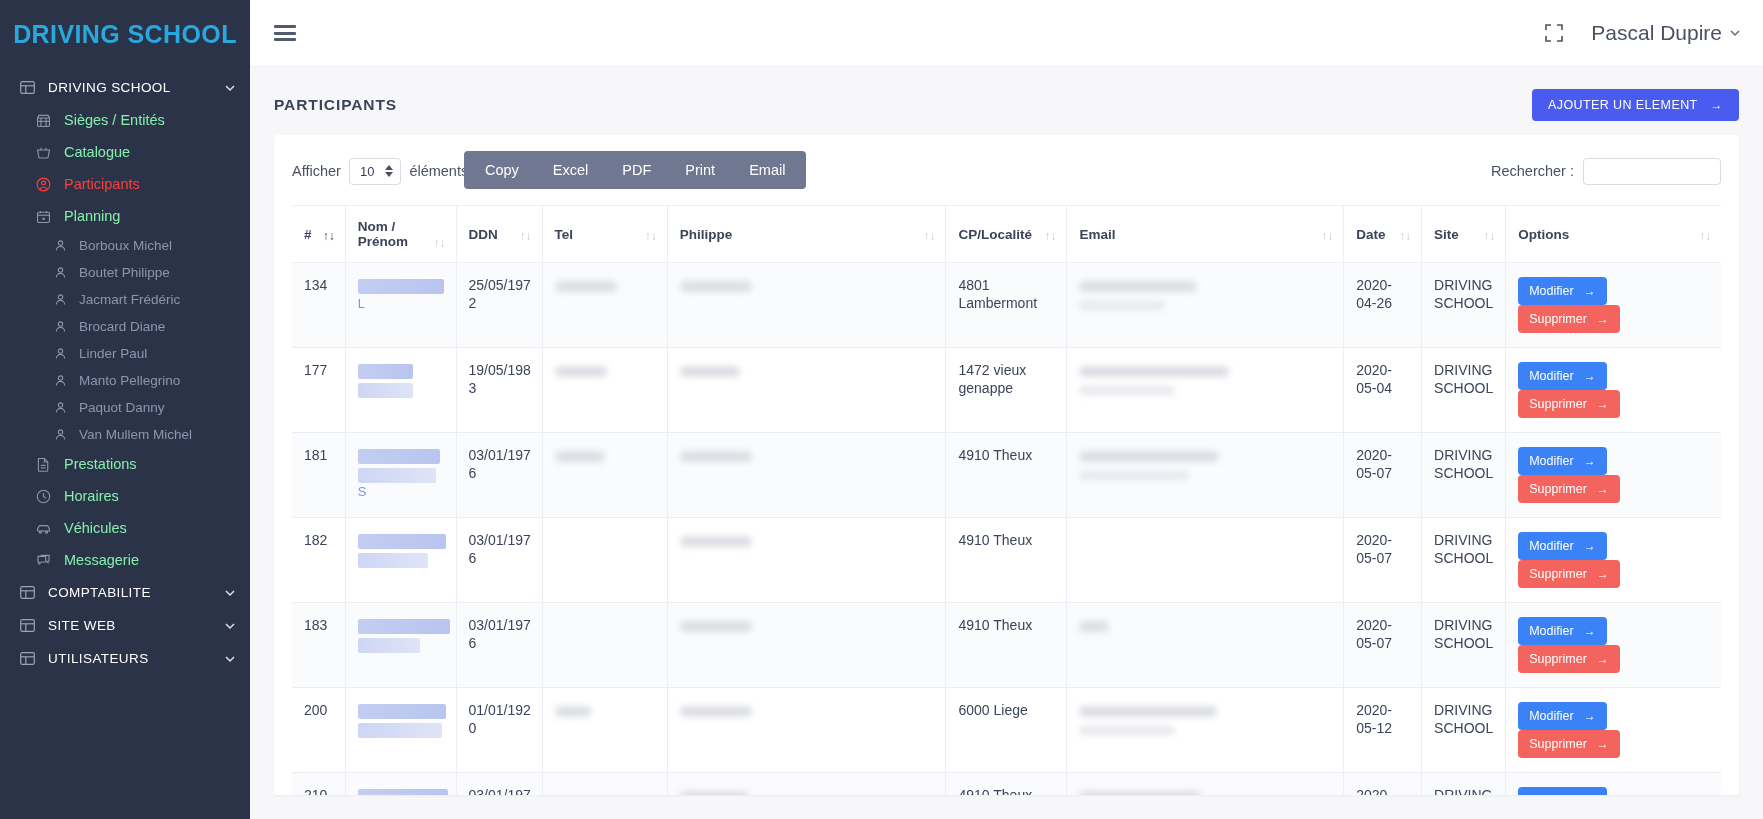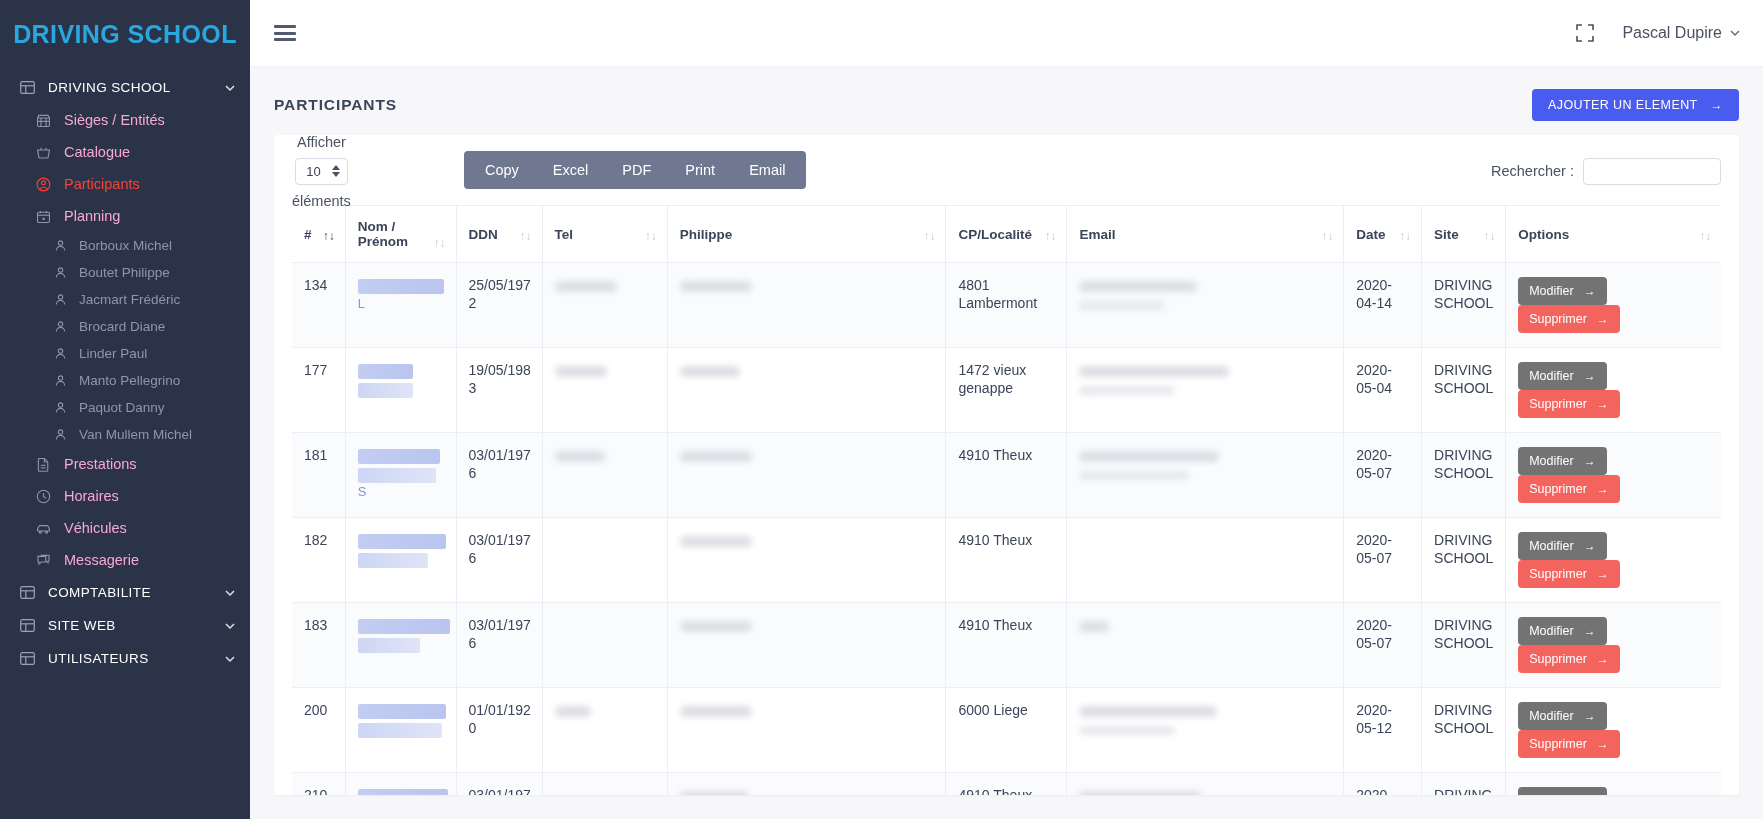--- a/index.html
+++ b/index.html
@@ -35,21 +35,21 @@
     color: #ffffff;
     font-size: 13.5px;
     letter-spacing: 0.4px;
     cursor: pointer;
     position: relative;
   }
   .nav-group .lbl { flex: 1; }
   .nav-item {
     display: flex; align-items: center;
     padding: 6.5px 14px 6.5px 34px;
-    color: #f9a8d4;
+    color: #86efac;
     font-size: 14.5px;
     cursor: pointer;
   }
   .nav-item.active { color: #f9423a; }
   .nav-sub {
     display: flex; align-items: center;
     padding: 5.5px 14px 5.5px 52px;
     color: #8d96ac;
     font-size: 13.5px;
     cursor: pointer;
@@ -76,21 +76,21 @@
   }
   .burger { width: 26px; height: 20px; display: flex; flex-direction: column;
             justify-content: center; gap: 3.5px; cursor: pointer; margin-left: 2px; }
   .burger i { display: block; height: 3px; background: #515a6e; border-radius: 1px; }
   .burger i:nth-child(1) { width: 22px; }
   .burger i:nth-child(2) { width: 22px; }
   .burger i:nth-child(3) { width: 22px; }
   .topbar-right { margin-left: auto; display: flex; align-items: center; gap: 26px; }
   .fs-icon { width: 22px; height: 22px; cursor: pointer; }
   .user { display: flex; align-items: center; gap: 7px; color: #4a5262;
-          font-size: 16px; cursor: pointer; }
+          font-size: 21px; cursor: pointer; }
 
   .page-head {
     display: flex; align-items: center;
     padding: 22px 24px 14px 24px;
   }
   .page-title {
     font-size: 15.5px; font-weight: bold; color: #3b4458;
     letter-spacing: 0.9px;
   }
   .btn-add {
@@ -109,21 +109,21 @@
     margin: 0 24px;
     border-radius: 3px;
     box-shadow: 0 1px 2px rgba(30,40,70,.05);
     padding: 16px 18px 0 18px;
     height: 660px;
     overflow: hidden;
     position: relative;
   }
 
   .card-toolbar { display: flex; align-items: center; height: 40px; position: relative; }
-  .len-wrap { display: flex; align-items: center; gap: 8px; color: #4a5262; font-size: 14.5px; flex-direction: column; }
+  .len-wrap { display: flex; align-items: center; gap: 8px; color: #4a5262; font-size: 14.5px; }
   .len-select {
     position: relative;
     border: 1px solid #d9dce3; border-radius: 4px;
     padding: 5px 26px 5px 10px;
     font-size: 13px; color: #3b4458; background: #fff;
     font-family: "Liberation Sans", sans-serif;
   }
   .len-select .spin { position: absolute; right: 7px; top: 50%; transform: translateY(-50%);
                       display: flex; flex-direction: column; gap: 2px; }
   .len-select .spin span { display:block; width:0; height:0; border-left:4px solid transparent;
@@ -195,21 +195,21 @@
                   background: #e6e8ee; filter: blur(3px); }
   .ghost-char { color: #8a93d6; font-size: 13px; }
 
   .btn-mod, .btn-sup {
     display: inline-flex; align-items: center; gap: 10px;
     border: none; border-radius: 4px; color: #fff;
     font-size: 12.5px; padding: 7px 11px; cursor: pointer;
     font-family: "Liberation Sans", sans-serif;
     white-space: nowrap;
   }
-  .btn-mod { background: #737373; margin-right: 8px; }
+  .btn-mod { background: #3b82f6; margin-right: 8px; }
   .btn-sup { background: #f4645f; }
   .arr { font-size: 12px; }
 </style>
 </head>
 <body>
 
 <div class="app">
 
   <aside class="sidebar">
     <div class="brand">DRIVING SCHOOL</div>
@@ -577,21 +577,21 @@
           </thead>
           <tbody id="tbody">
               <tr class="odd">
                 <td><span>134</span></td>
                 <td><span class="redact-name" style="width:86px"></span><span class="ghost-char">L</span></td>
                 <td><span>25/05/1972</span></td>
                 <td><span class="redact-blur" style="width:62px"></span></td>
                 <td><span class="redact-blur" style="width:72px"></span></td>
                 <td><span>4801 Lambermont</span></td>
                 <td><span class="redact-blur" style="width:118px"></span><span class="redact-blur2" style="width:86px"></span></td>
-                <td><span>2020-04-14</span></td>
+                <td><span>2020-04-26</span></td>
                 <td><span>DRIVING SCHOOL</span></td>
                 <td><button class="btn-mod">
                     <span>Modifier</span>
                     <span class="arr">→</span>
                   </button><button class="btn-sup">
                     <span>Supprimer</span>
                     <span class="arr">→</span>
                   </button></td>
               </tr>
               <tr class="even">

